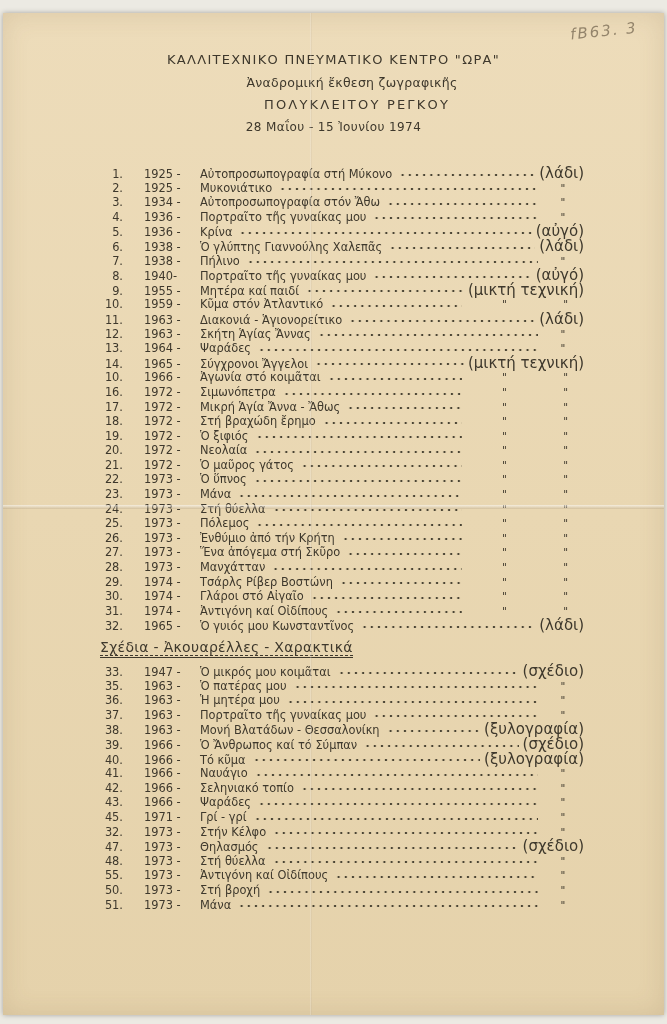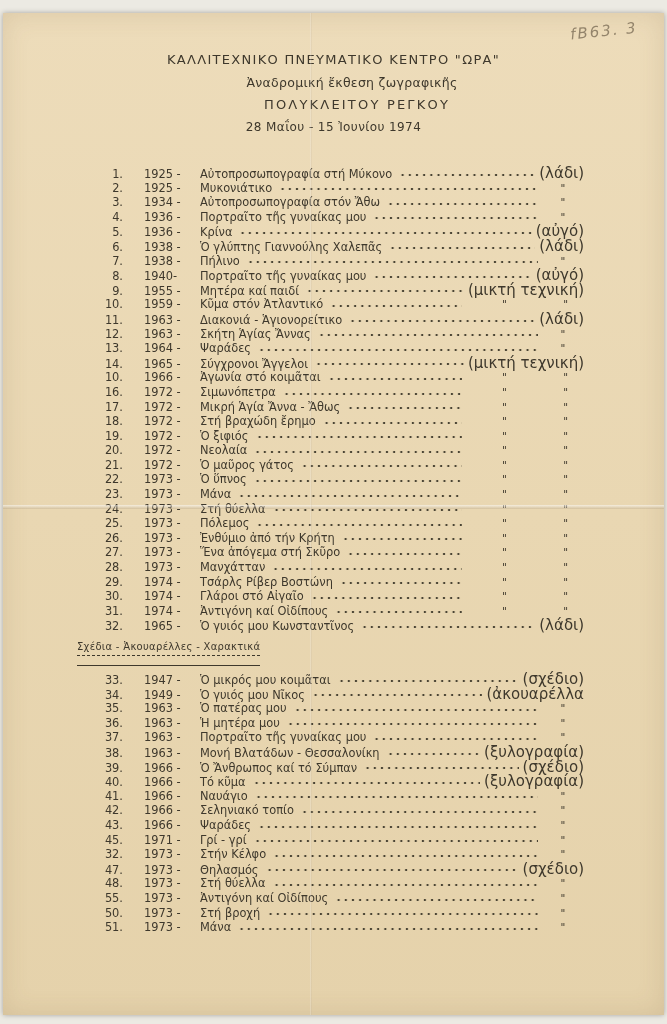--- a/index.html
+++ b/index.html
@@ -50,23 +50,23 @@
     background-image: radial-gradient(circle, #4a4434 1.05px, rgba(74,68,52,0) 1.5px);
     background-size:7.2px 4px; background-position:0 60%; background-repeat:repeat-x;
   }
   .note  { flex:0 0 auto; font-size:15px; }
   .note.ditto1 { width:42px; text-align:center; font-size:10.5px; }
   .note.ditto2 {
     width:118px; display:flex; justify-content:space-between;
     padding:0 16px 0 36px; box-sizing:border-box; font-size:10.5px;
   }
   .section-title {
-    margin:7px 0 6px 74px; width:fit-content;
-    font-size:10px; letter-spacing:.3px; line-height:14px;
-    border-bottom:1px solid #3e382c; padding-bottom:9px;
+    margin:7px 0 6px 97px; width:fit-content;
+    font-size:14px; letter-spacing:.3px; line-height:14px;
+    border-bottom:1px solid #3e382c; padding-bottom:1px;
   }
   .section-title::after {
     content:""; display:block; border-bottom:1.4px dashed #3e382c; margin-top:1px;
   }
 </style>
 </head>
 <body>
 
 <div class="paper">
   <div class="annotation">fB63. 3</div>
@@ -359,27 +359,20 @@
       </div>
       <div class="section-title">Σχέδια - Ἀκουαρέλλες - Χαρακτικά</div>
       <div class="row">
         <span class="num">33.</span>
         <span class="year">1947 -</span>
         <span class="title">Ὁ μικρός μου κοιμᾶται</span>
         <span class="leader"></span>
         <span class="note">(σχέδιο)</span>
       </div>
       <div class="row">
-        <span class="num">34.</span>
-        <span class="year">1949 -</span>
-        <span class="title">Ὁ γυιός μου Νῖκος</span>
-        <span class="leader"></span>
-        <span class="note">(ἀκουαρέλλα</span>
-      </div>
-      <div class="row">
         <span class="num">35.</span>
         <span class="year">1963 -</span>
         <span class="title">Ὁ πατέρας μου</span>
         <span class="leader"></span>
         <span class="note ditto1">"</span>
       </div>
       <div class="row">
         <span class="num">36.</span>
         <span class="year">1963 -</span>
         <span class="title">Ἡ μητέρα μου</span>

